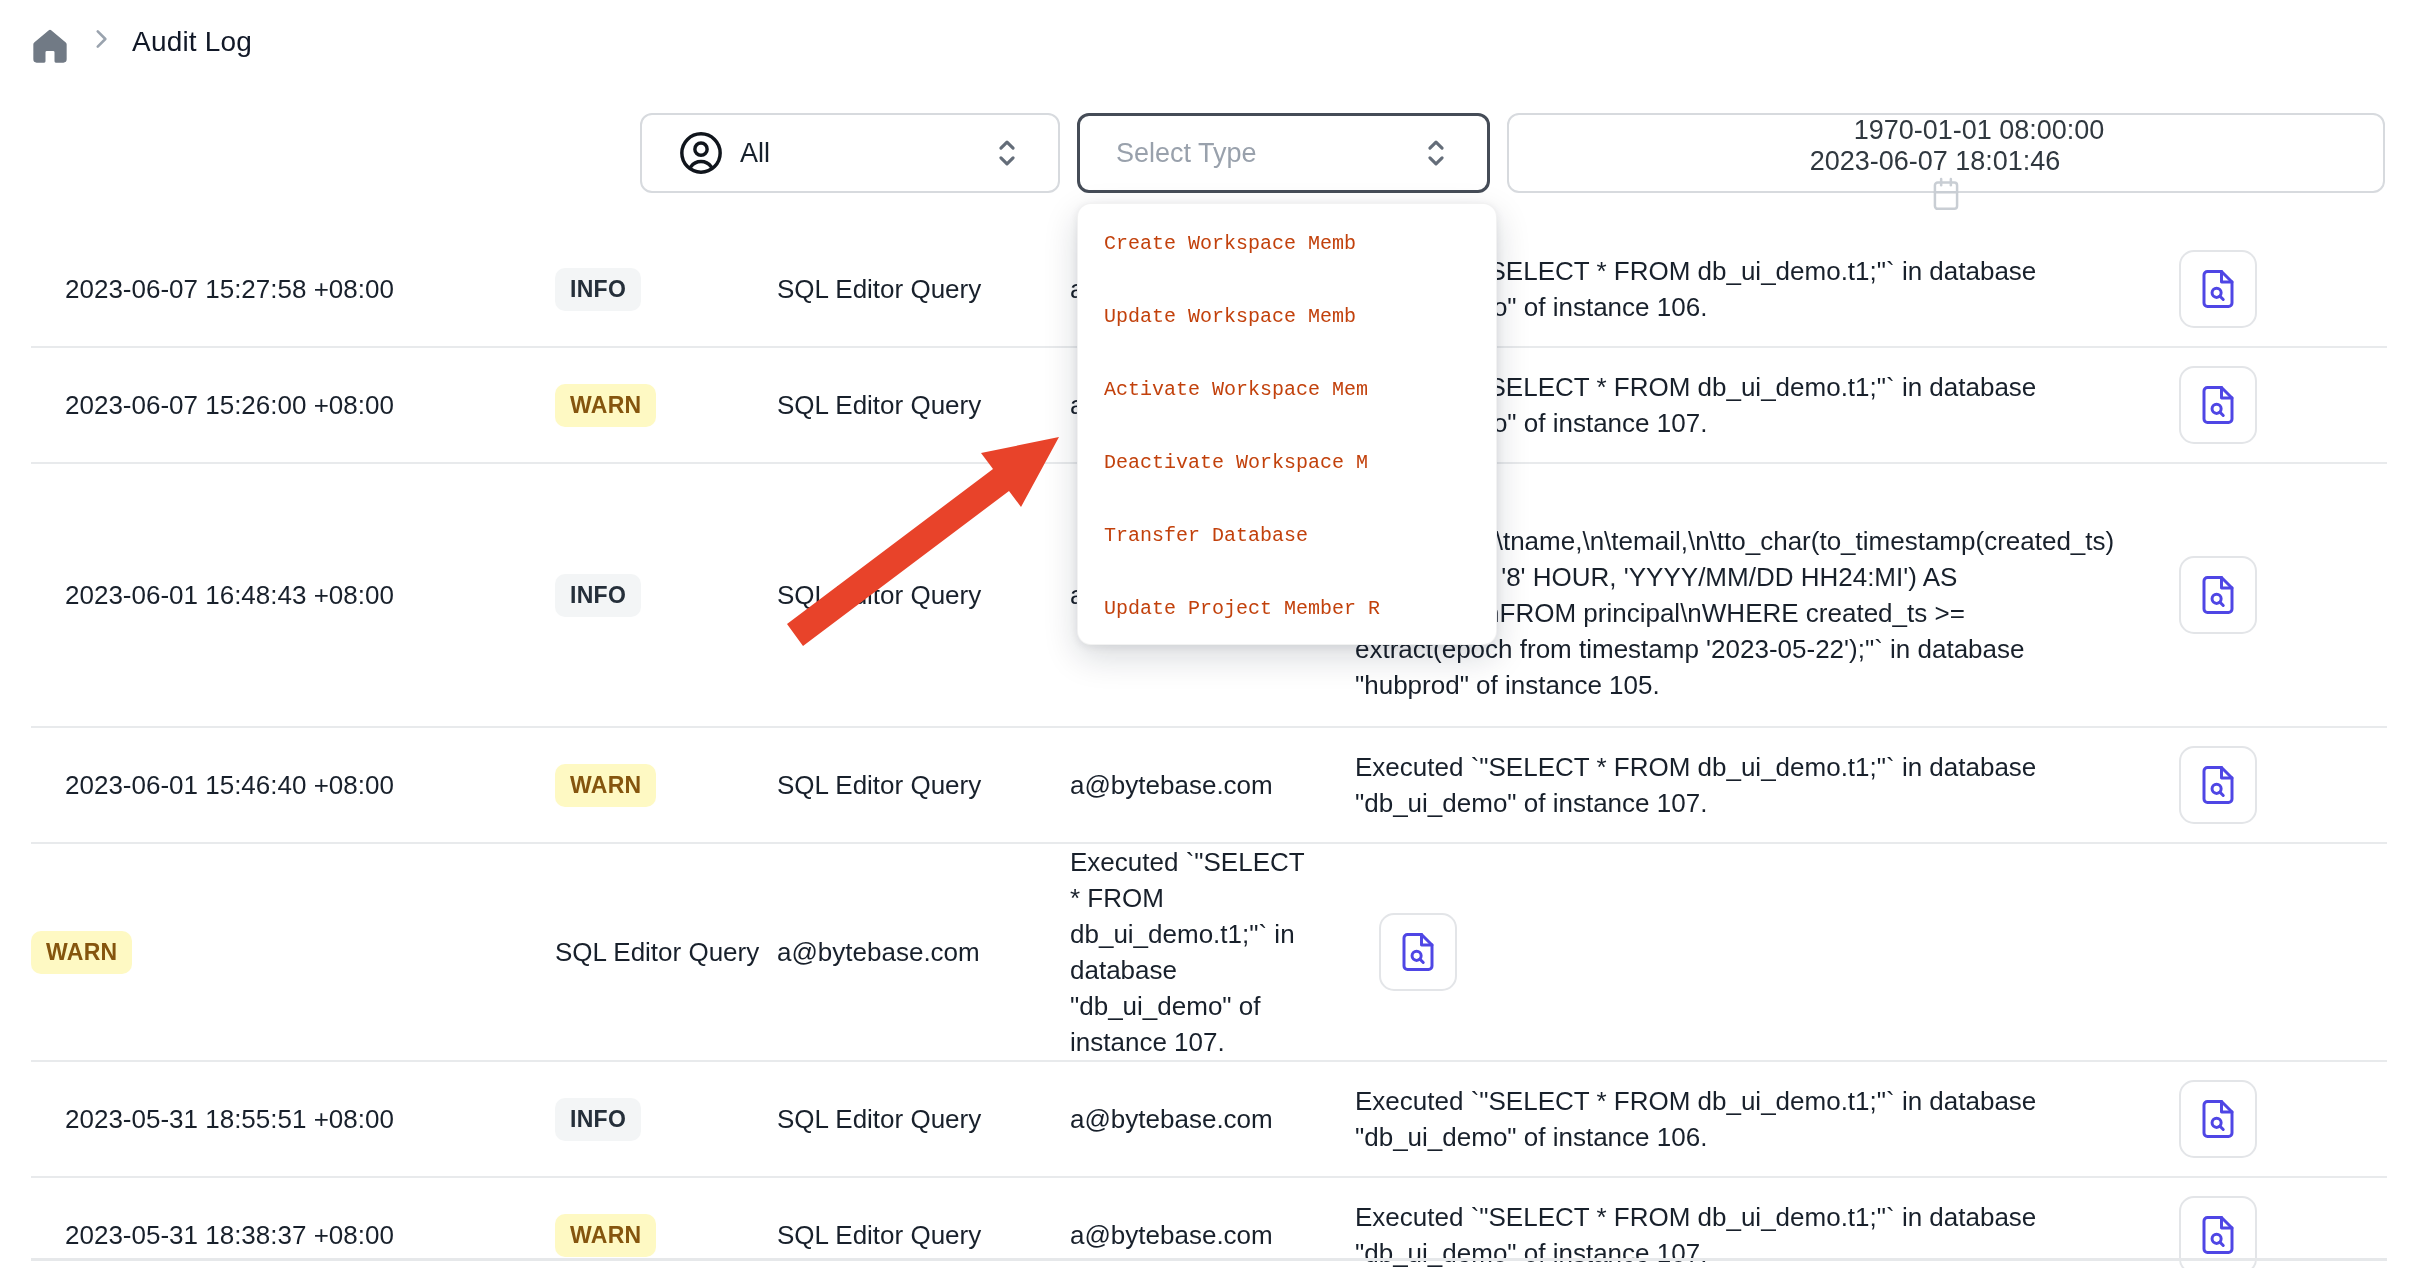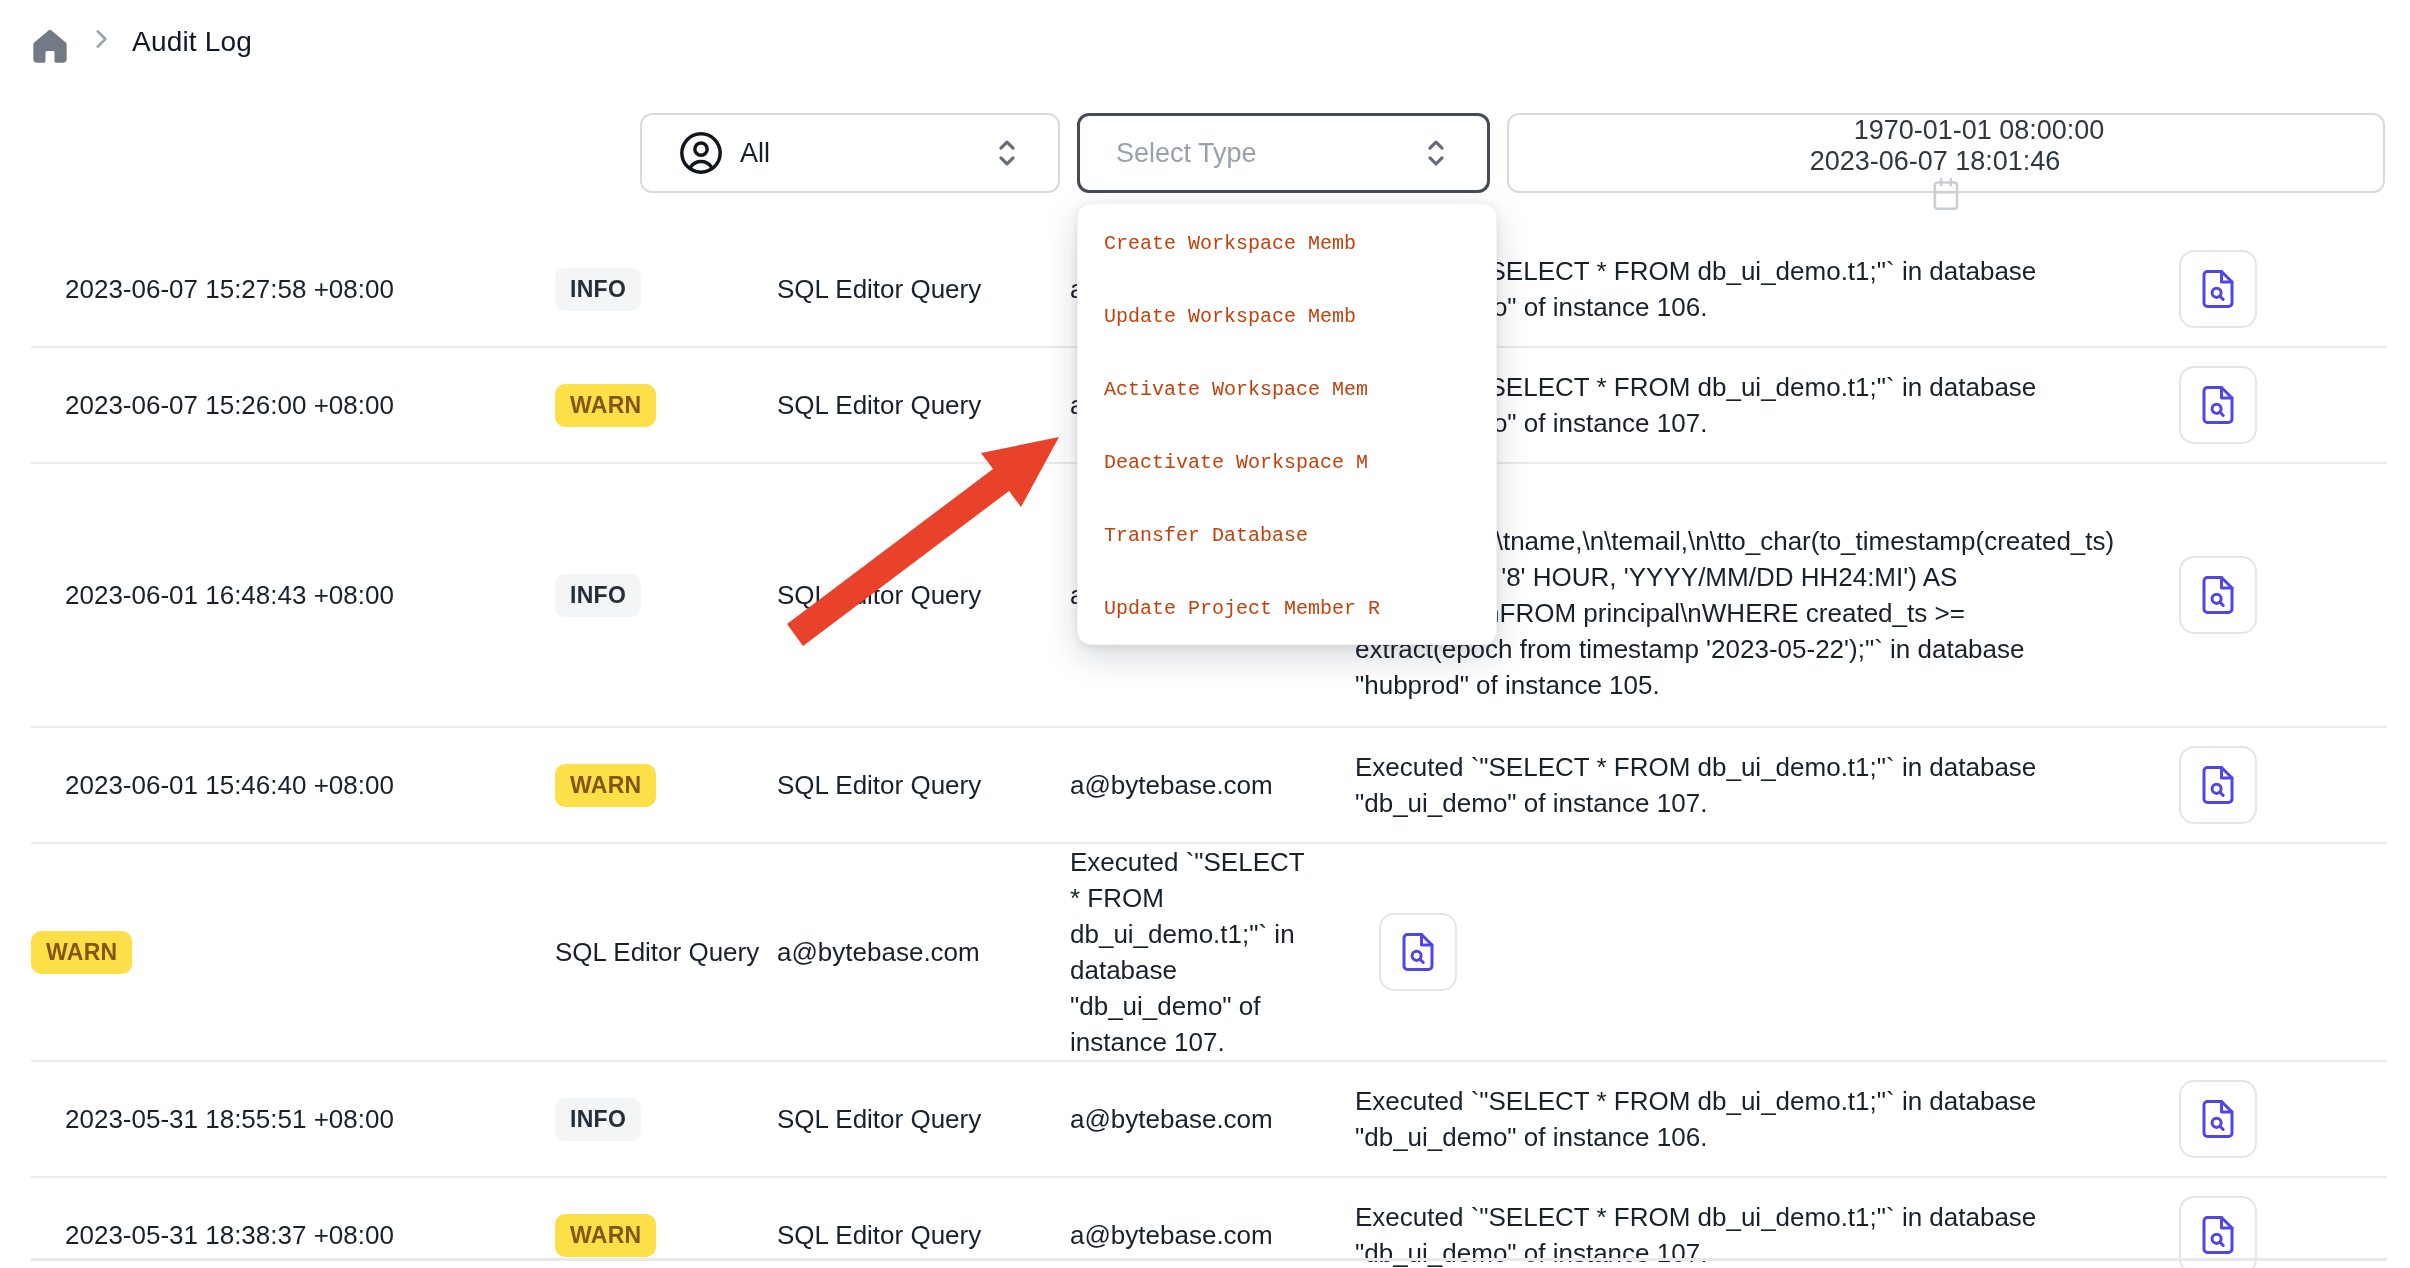--- a/index.html
+++ b/index.html
@@ -50,21 +50,21 @@
   .trow.tall { min-height:264px; }
   .td { font-size:26px; color:#18202b; }
   .td-time { white-space:nowrap; }
   .td-type, .td-actor { white-space:nowrap; overflow:visible; }
   .td-comment { line-height:36px; padding-right:34px; overflow-wrap:anywhere; word-break:break-word; }
   .badge {
     display:inline-block; padding:8px 15px; border-radius:10px;
     font-size:23px; font-weight:700; letter-spacing:.3px;
   }
   .badge.info { background:#f3f5f6; color:#252f3a; }
-  .badge.warn { background:#fde047; color:#85550e; }
+  .badge.warn { background:#fef9c3; color:#85550e; }
   .payload-btn {
     width:78px; height:78px; margin-left:24px; background:#fff;
     border:2px solid #e3e5e8; border-radius:15px;
     display:flex; align-items:center; justify-content:center; cursor:pointer;
   }
   .payload-btn svg { width:42px; height:42px; color:#4f46e5; }
   .table-endline { position:absolute; left:31px; top:1258px; width:2356px; height:3px; background:#e6e8ea; }
 
   
   .type-dropdown {

